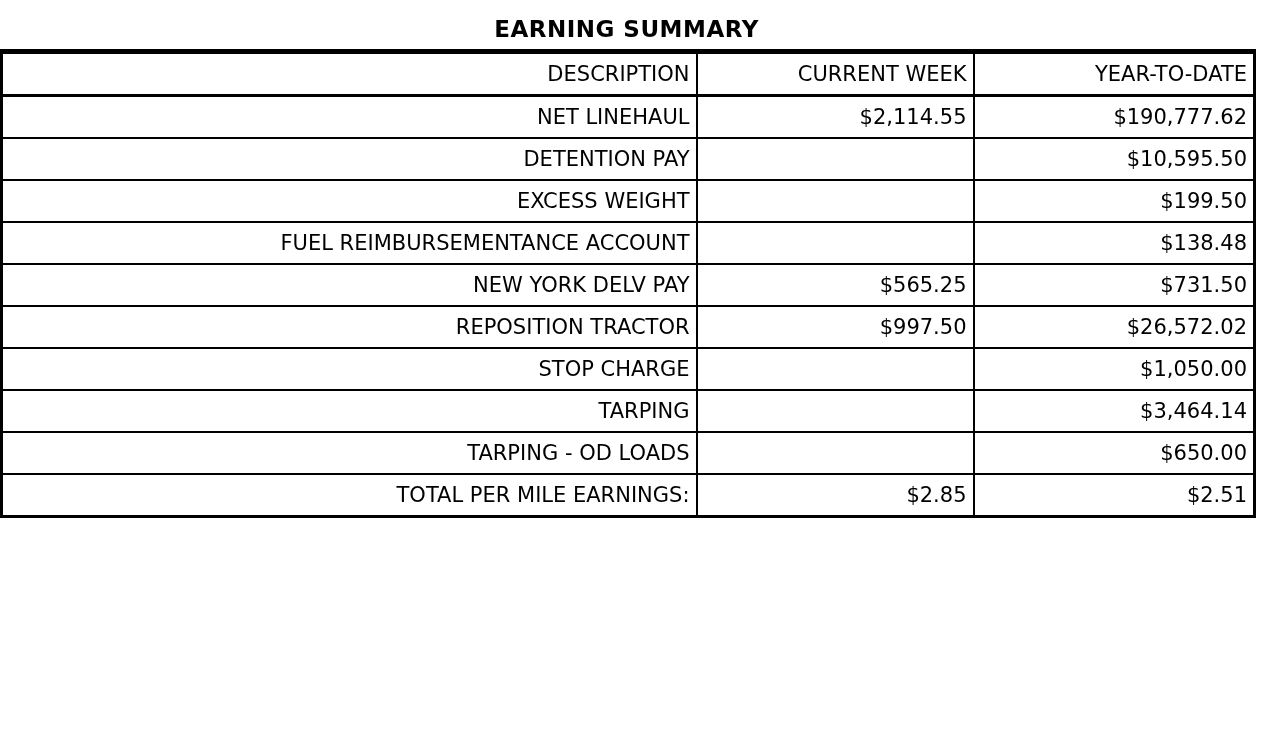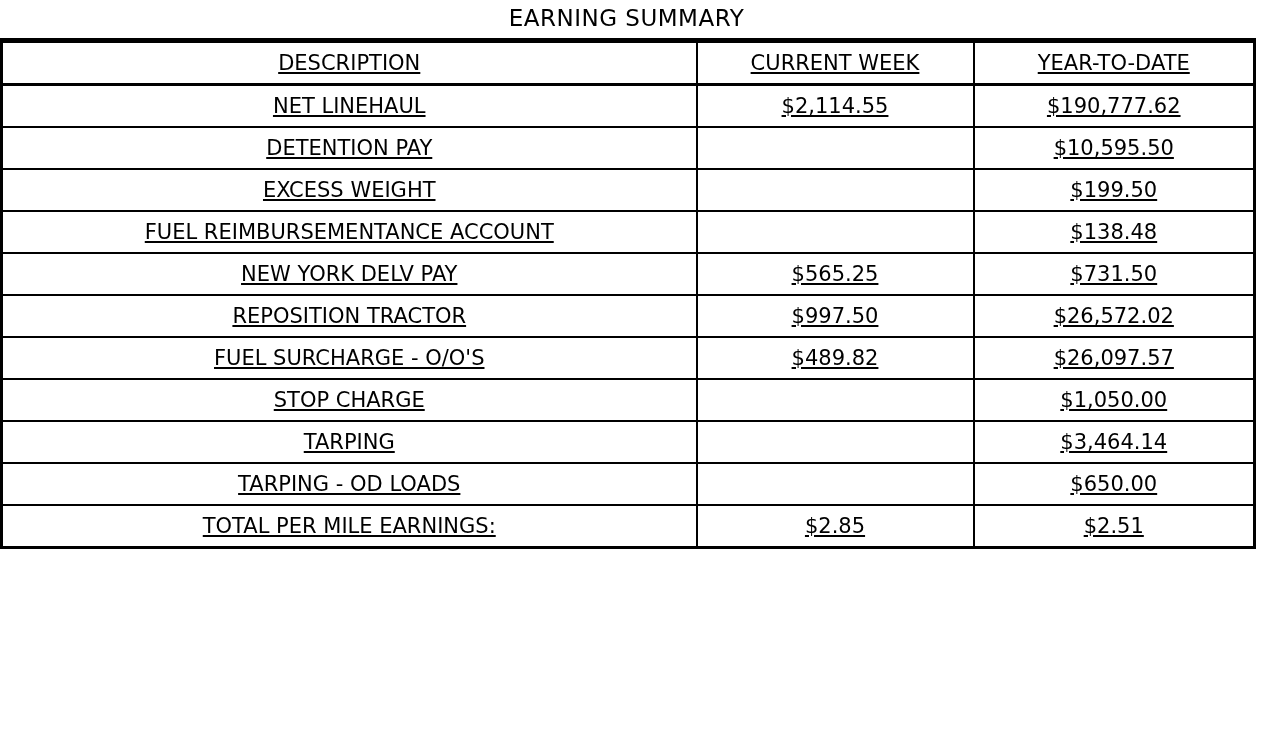--- a/index.html
+++ b/index.html
@@ -14,48 +14,47 @@
   }
   .page {
     width: 1266px;
     height: 740px;
     background: #ffffff;
     box-sizing: border-box;
   }
   .title {
     width: 1253px;
     text-align: center;
-    font-weight: normal;
+    font-weight: bold;
     font-size: 23px;
     letter-spacing: 0.5px;
-    padding-top: 5px;
+    padding-top: 16px;
     padding-bottom: 7px;
   }
   table.earnings {
     border-collapse: collapse;
     table-layout: fixed;
     width: 1253px;
     margin: 0;
     border: 3px solid #000000;
     border-top: 5px solid #000000;
   }
   col.col-desc { width: 695px; }
   col.col-week { width: 277px; }
   col.col-ytd  { width: 281px; }
   th, td {
     border: 2px solid #000000;
-    text-align: center;
+    text-align: right;
     vertical-align: middle;
     font-size: 21px;
     font-weight: normal;
     height: 40px;
     padding: 0 6px;
     white-space: nowrap;
     overflow: hidden;
-    text-decoration: underline;
   }
   thead th {
     border-bottom: 3px solid #000000;
   }
 </style>
 </head>
 <body>
 
 <div class="page">
 
@@ -107,25 +106,20 @@
     <td>$731.50</td>
   </tr>
 
 
   <tr>
     <td>REPOSITION TRACTOR</td>
     <td>$997.50</td>
     <td>$26,572.02</td>
   </tr>
 
-  <tr>
-    <td>FUEL SURCHARGE - O/O'S</td>
-    <td>$489.82</td>
-    <td>$26,097.57</td>
-  </tr>
 
   <tr>
     <td>STOP CHARGE</td>
     <td></td>
     <td>$1,050.00</td>
   </tr>
 
   <tr>
     <td>TARPING</td>
     <td></td>

